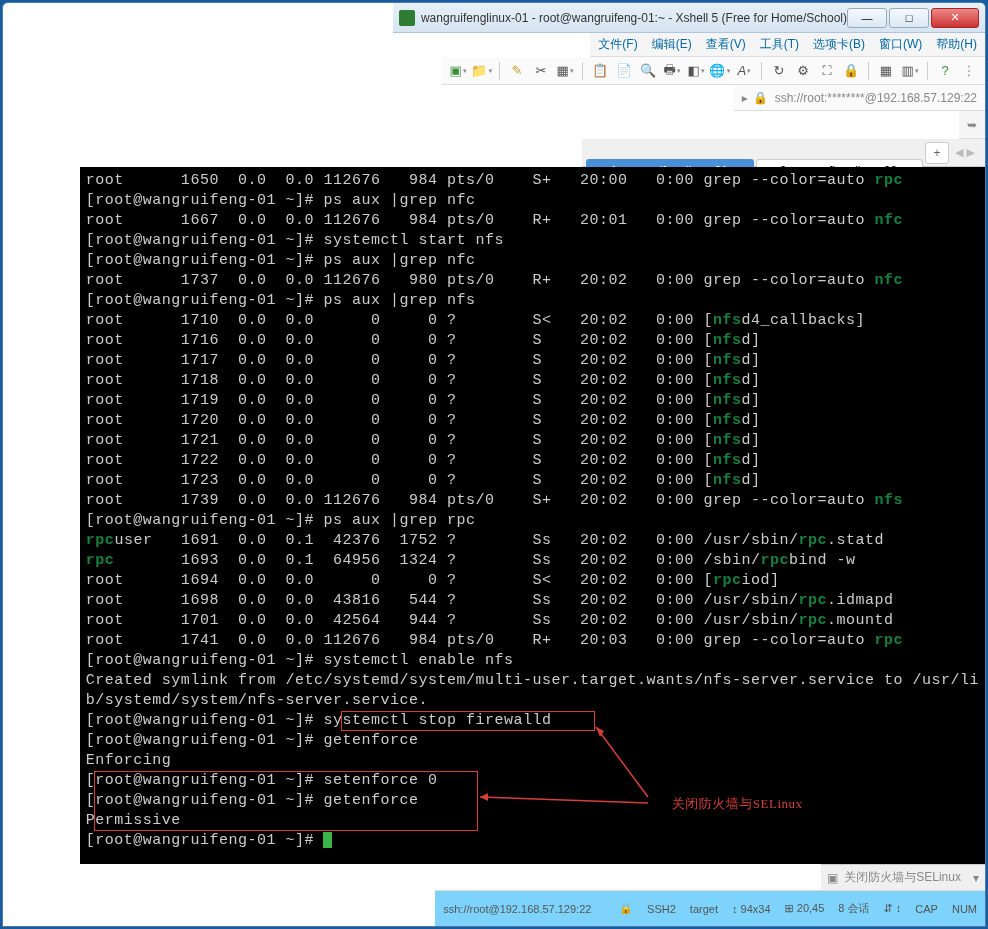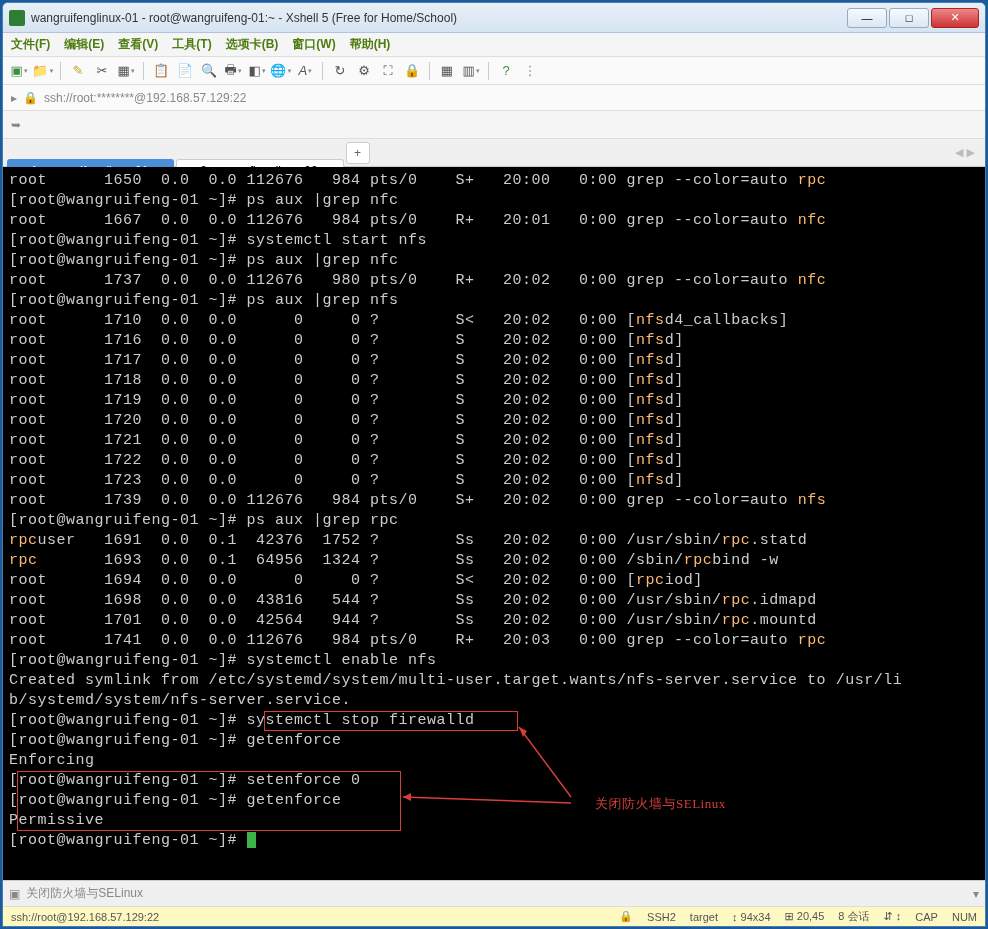--- a/index.html
+++ b/index.html
@@ -1,53 +1,53 @@
 <!DOCTYPE html>
 <html><head>
 <meta charset="utf-8">
 <style>
 * { margin: 0; padding: 0; box-sizing: border-box; }
 body { width: 988px; height: 929px; font-family: "Microsoft YaHei", "Segoe UI", sans-serif; font-size: 12px; background: #1a5b9e; overflow: hidden; }
-.window { width: 984px; height: 925px; margin: 2px; background: #fff; border: 1px solid #4b7cb0; border-radius: 6px 6px 0 0; overflow: hidden; display: flex; flex-direction: column; }
+.window { width: 984px; height: 925px; margin: 2px; background: #fff; border: 1px solid #4b7cb0; border-radius: 6px 6px 0 0; overflow: hidden; display: flex; flex-direction: column; align-items: flex-end; }
 .titlebar { height: 30px; background: linear-gradient(#e8f0f8, #d6e4f2); display: flex; align-items: center; padding: 0 6px; border-bottom: 1px solid #b0c4de; }
 .titlebar .app-icon { width: 16px; height: 16px; background: #2e7d32; border-radius: 2px; margin-right: 6px; }
 .titlebar .title { flex: 1; color: #333; font-size: 12px; }
 .titlebar .win-btns { display: flex; gap: 2px; }
 .titlebar .win-btn { width: 40px; height: 20px; border: 1px solid #9ab; background: linear-gradient(#f5f9ff,#dbe8f5); border-radius: 3px; display: flex; align-items: center; justify-content: center; font-size: 11px; cursor: pointer; }
 .titlebar .win-btn.close { background: linear-gradient(#e88,#c33); color: #fff; border-color: #a22; width: 48px; }
-.menubar { height: 24px; background: #f5f5f5; display: flex; align-items: center; padding: 0 8px; gap: 14px; border-bottom: 1px solid #ddd; font-size: 12px; color: #4d7c0f; font-weight: bold; }
+.menubar { height: 24px; background: #f5f5f5; display: flex; align-items: center; padding: 0 8px; gap: 14px; border-bottom: 1px solid #ddd; font-size: 12px; color: #0369a1; }
 .menubar span { cursor: pointer; }
 .toolbar { height: 28px; background: #fafafa; border-bottom: 1px solid #ddd; display: flex; align-items: center; padding: 0 6px; gap: 4px; }
 .toolbar .tb-btn { width: 20px; height: 20px; display: flex; align-items: center; justify-content: center; cursor: pointer; color: #555; font-size: 13px; }
 .toolbar .tb-sep { width: 1px; height: 18px; background: #ccc; margin: 0 3px; }
 .toolbar .tb-btn.dd::after { content: "▾"; font-size: 7px; margin-left: 1px; color: #888; }
 .addressbar { height: 26px; background: #fafafa; border-bottom: 1px solid #ddd; display: flex; align-items: center; padding: 0 8px; gap: 6px; color: #888; font-size: 12px; }
 .addressbar .lock { color: #e6a700; }
 .hintbar { height: 28px; background: #f5f5f5; border-bottom: 1px solid #ddd; display: flex; align-items: center; padding: 0 8px; gap: 6px; color: #888; font-size: 12px; }
 .tabbar { height: 28px; background: #f0f0f0; border-bottom: 1px solid #ccc; display: flex; align-items: center; padding: 0 4px; }
 .tab { height: 24px; padding: 0 10px; display: flex; align-items: center; gap: 5px; border: 1px solid #ccc; border-bottom: none; background: #fff; margin-right: 2px; border-radius: 3px 3px 0 0; font-size: 12px; cursor: pointer; position: relative; margin-top: 36px; }
 .tab.active { background: #4a90d9; color: #fff; border-color: #4a90d9; }
 .tab.active a { color: #fff; text-decoration: underline; }
 .tab .dot { width: 8px; height: 8px; border-radius: 50%; }
 .tab .dot.green { background: #3bb54a; }
 .tab .tab-close { font-size: 10px; color: #999; margin-left: 4px; }
 .tab.active .tab-close { color: #cfe5f9; }
 .tab-add { width: 24px; height: 22px; border: 1px solid #ccc; background: #fff; display: flex; align-items: center; justify-content: center; border-radius: 3px; cursor: pointer; color: #666; }
 .tabbar .spacer { flex: 1; }
 .nav-arrows { color: #bbb; font-size: 11px; padding: 0 6px; }
 .terminal { flex: 1; background: #000; color: #ccc; font-family: "Consolas", "Courier New", monospace; font-size: 15px; line-height: 20px; padding: 4px 6px; white-space: pre; overflow: hidden; letter-spacing: 0.5px; position: relative; }
-.terminal .hl { color: #fdba74; font-weight: normal; }
+.terminal .hl { color: #15803d; font-weight: bold; }
 .terminal .cursor { display: inline-block; width: 9px; height: 16px; background: #3bb54a; vertical-align: middle; }
 .terminal .box1 { position: absolute; border: 1px solid #d43f3a; left: 261px; top: 544px; width: 254px; height: 20px; pointer-events: none; }
 .terminal .box2 { position: absolute; border: 1px solid #d43f3a; left: 14px; top: 604px; width: 384px; height: 60px; pointer-events: none; }
 .terminal .annotation { position: absolute; left: 592px; top: 627px; color: #d43f3a; font-family: "Microsoft YaHei"; font-size: 13px; pointer-events: none; }
 .terminal svg.arrows { position: absolute; left: 0; top: 0; pointer-events: none; }
 .sendbar { height: 26px; background: #f0f0f0; border-top: 1px solid #ccc; display: flex; align-items: center; padding: 0 6px; gap: 6px; color: #888; font-size: 12px; }
 .sendbar .send-icon { color: #888; }
-.statusbar { height: 20px; background: #fef9c3; border-top: 1px solid #ddd; display: flex; align-items: center; padding: 0 8px; font-size: 11px; color: #555; gap: 14px; }
+.statusbar { height: 36px; background: #7dd3fc; border-top: 1px solid #ddd; display: flex; align-items: center; padding: 0 8px; font-size: 11px; color: #555; gap: 14px; }
 .statusbar .spacer { flex: 1; }
 </style>
 </head>
 <body>
 
 <div class="window">
   <div class="titlebar">
     <div class="app-icon"></div>
     <div class="title">wangruifenglinux-01 - root@wangruifeng-01:~ - Xshell 5 (Free for Home/School)</div>
     <div class="win-btns">

